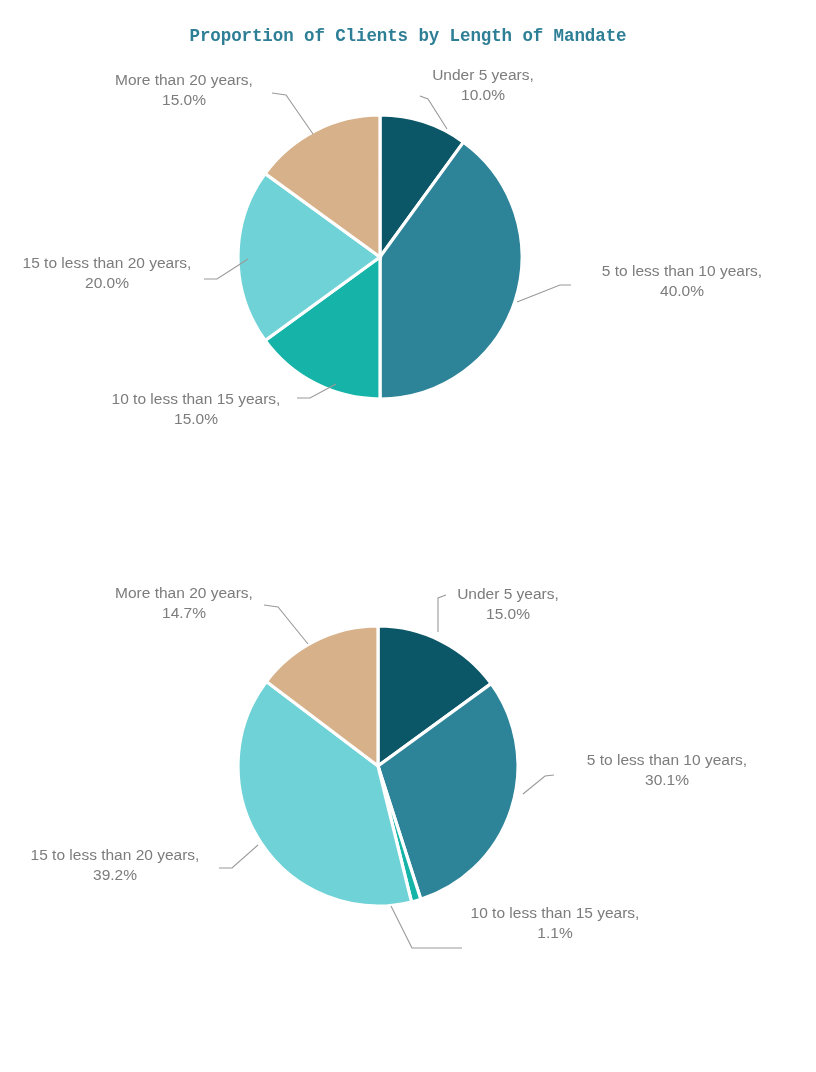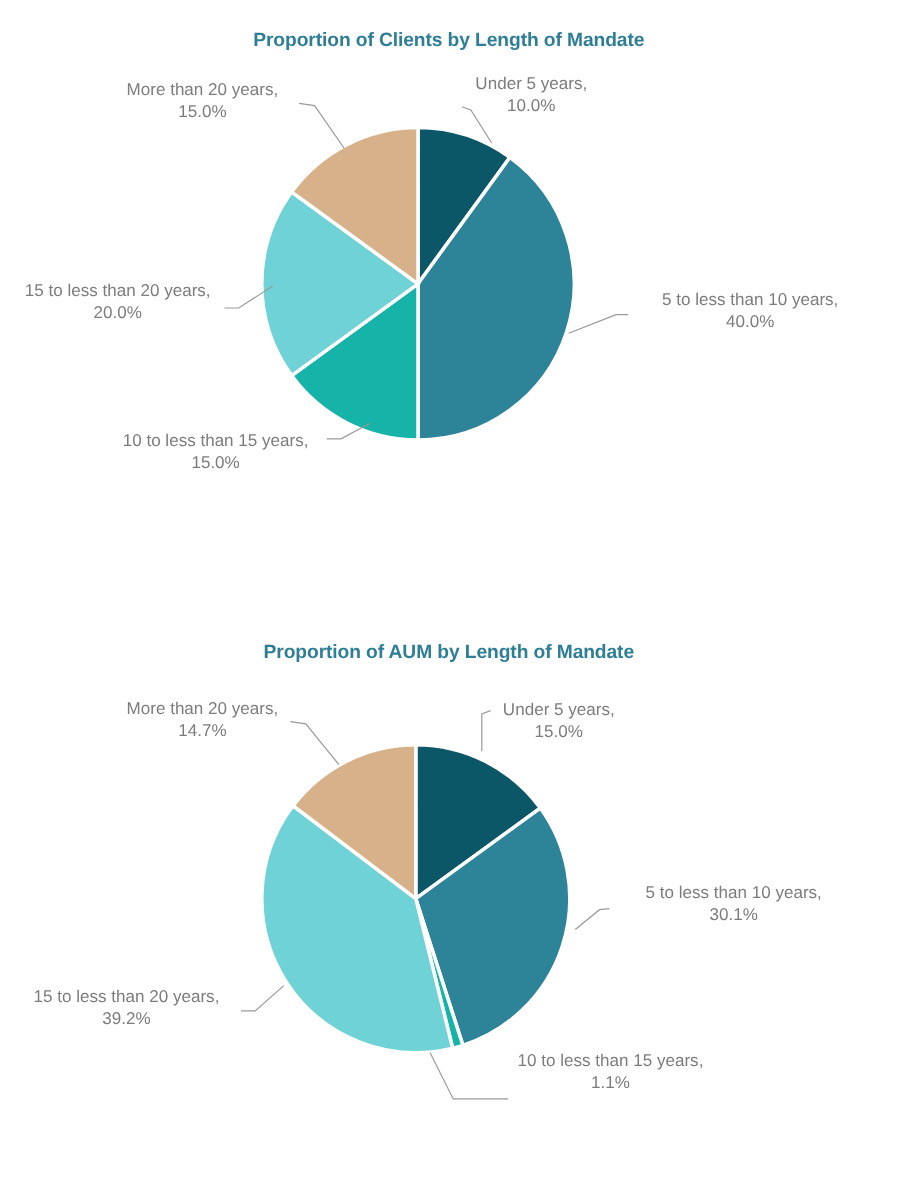--- a/index.html
+++ b/index.html
@@ -24,21 +24,21 @@
 
   .chart-title {
     text-align: center;
     font-size: 17.5px;
     font-weight: bold;
     color: #2e7f96;
     letter-spacing: -0.1px;
     margin: 0;
     padding: 0;
   }
-  #chart-block-1 .chart-title { padding-top: 26px; }
+  #chart-block-1 .chart-title { padding-top: 26px; font-family: Liberation Mono, monospace; }
   #chart-block-2 .chart-title { padding-top: 30px; }
 
   .chart-canvas {
     display: block;
     margin: 0 auto;
   }
 
   .slice-path { stroke: #ffffff; stroke-width: 3.2; stroke-linejoin: miter; }
   .leader { stroke: #9a9a9a; stroke-width: 1.1; fill: none; }
   .dlabel {
@@ -67,21 +67,20 @@
       <path d="M 297,352 L 310,352 L 336,338" class="leader"></path>
       <text x="196" y="358" text-anchor="middle" class="dlabel"><tspan x="196" dy="0">10 to less than 15 years,</tspan><tspan x="196" dy="20">15.0%</tspan></text>
       <path d="M 204,233 L 217,233 L 248,213" class="leader"></path>
       <text x="107" y="222" text-anchor="middle" class="dlabel"><tspan x="107" dy="0">15 to less than 20 years,</tspan><tspan x="107" dy="20">20.0%</tspan></text>
       <path d="M 272,47 L 286,49 L 313,88" class="leader"></path>
       <text x="184" y="39" text-anchor="middle" class="dlabel"><tspan x="184" dy="0">More than 20 years,</tspan><tspan x="184" dy="20">15.0%</tspan></text>
     </svg>
 </div>
 
 <div class="chart-block" id="chart-block-2">
-  <div class="chart-title">Proportion of AUM by Length of Mandate</div>
   <svg class="chart-canvas" id="svg-aum" width="816" height="470" viewBox="0 0 816 470">
       <g>
         <path d="M 378 214 L 378.00 74.00 A 140 140 0 0 1 491.18 131.60 Z" fill="#0c5767" class="slice-path"></path>
         <path d="M 378 214 L 491.18 131.60 A 140 140 0 0 1 420.80 347.30 Z" fill="#2d8398" class="slice-path"></path>
         <path d="M 378 214 L 420.80 347.30 A 140 140 0 0 1 411.50 349.93 Z" fill="#16b3a8" class="slice-path"></path>
         <path d="M 378 214 L 411.50 349.93 A 140 140 0 0 1 266.39 129.49 Z" fill="#6fd2d6" class="slice-path"></path>
         <path d="M 378 214 L 266.39 129.49 A 140 140 0 0 1 378.00 74.00 Z" fill="#d6b189" class="slice-path"></path>
       </g>
       <path d="M 446,43 L 438,46 L 438,80" class="leader"></path>
       <text x="508" y="47" text-anchor="middle" class="dlabel"><tspan x="508" dy="0">Under 5 years,</tspan><tspan x="508" dy="20">15.0%</tspan></text>

